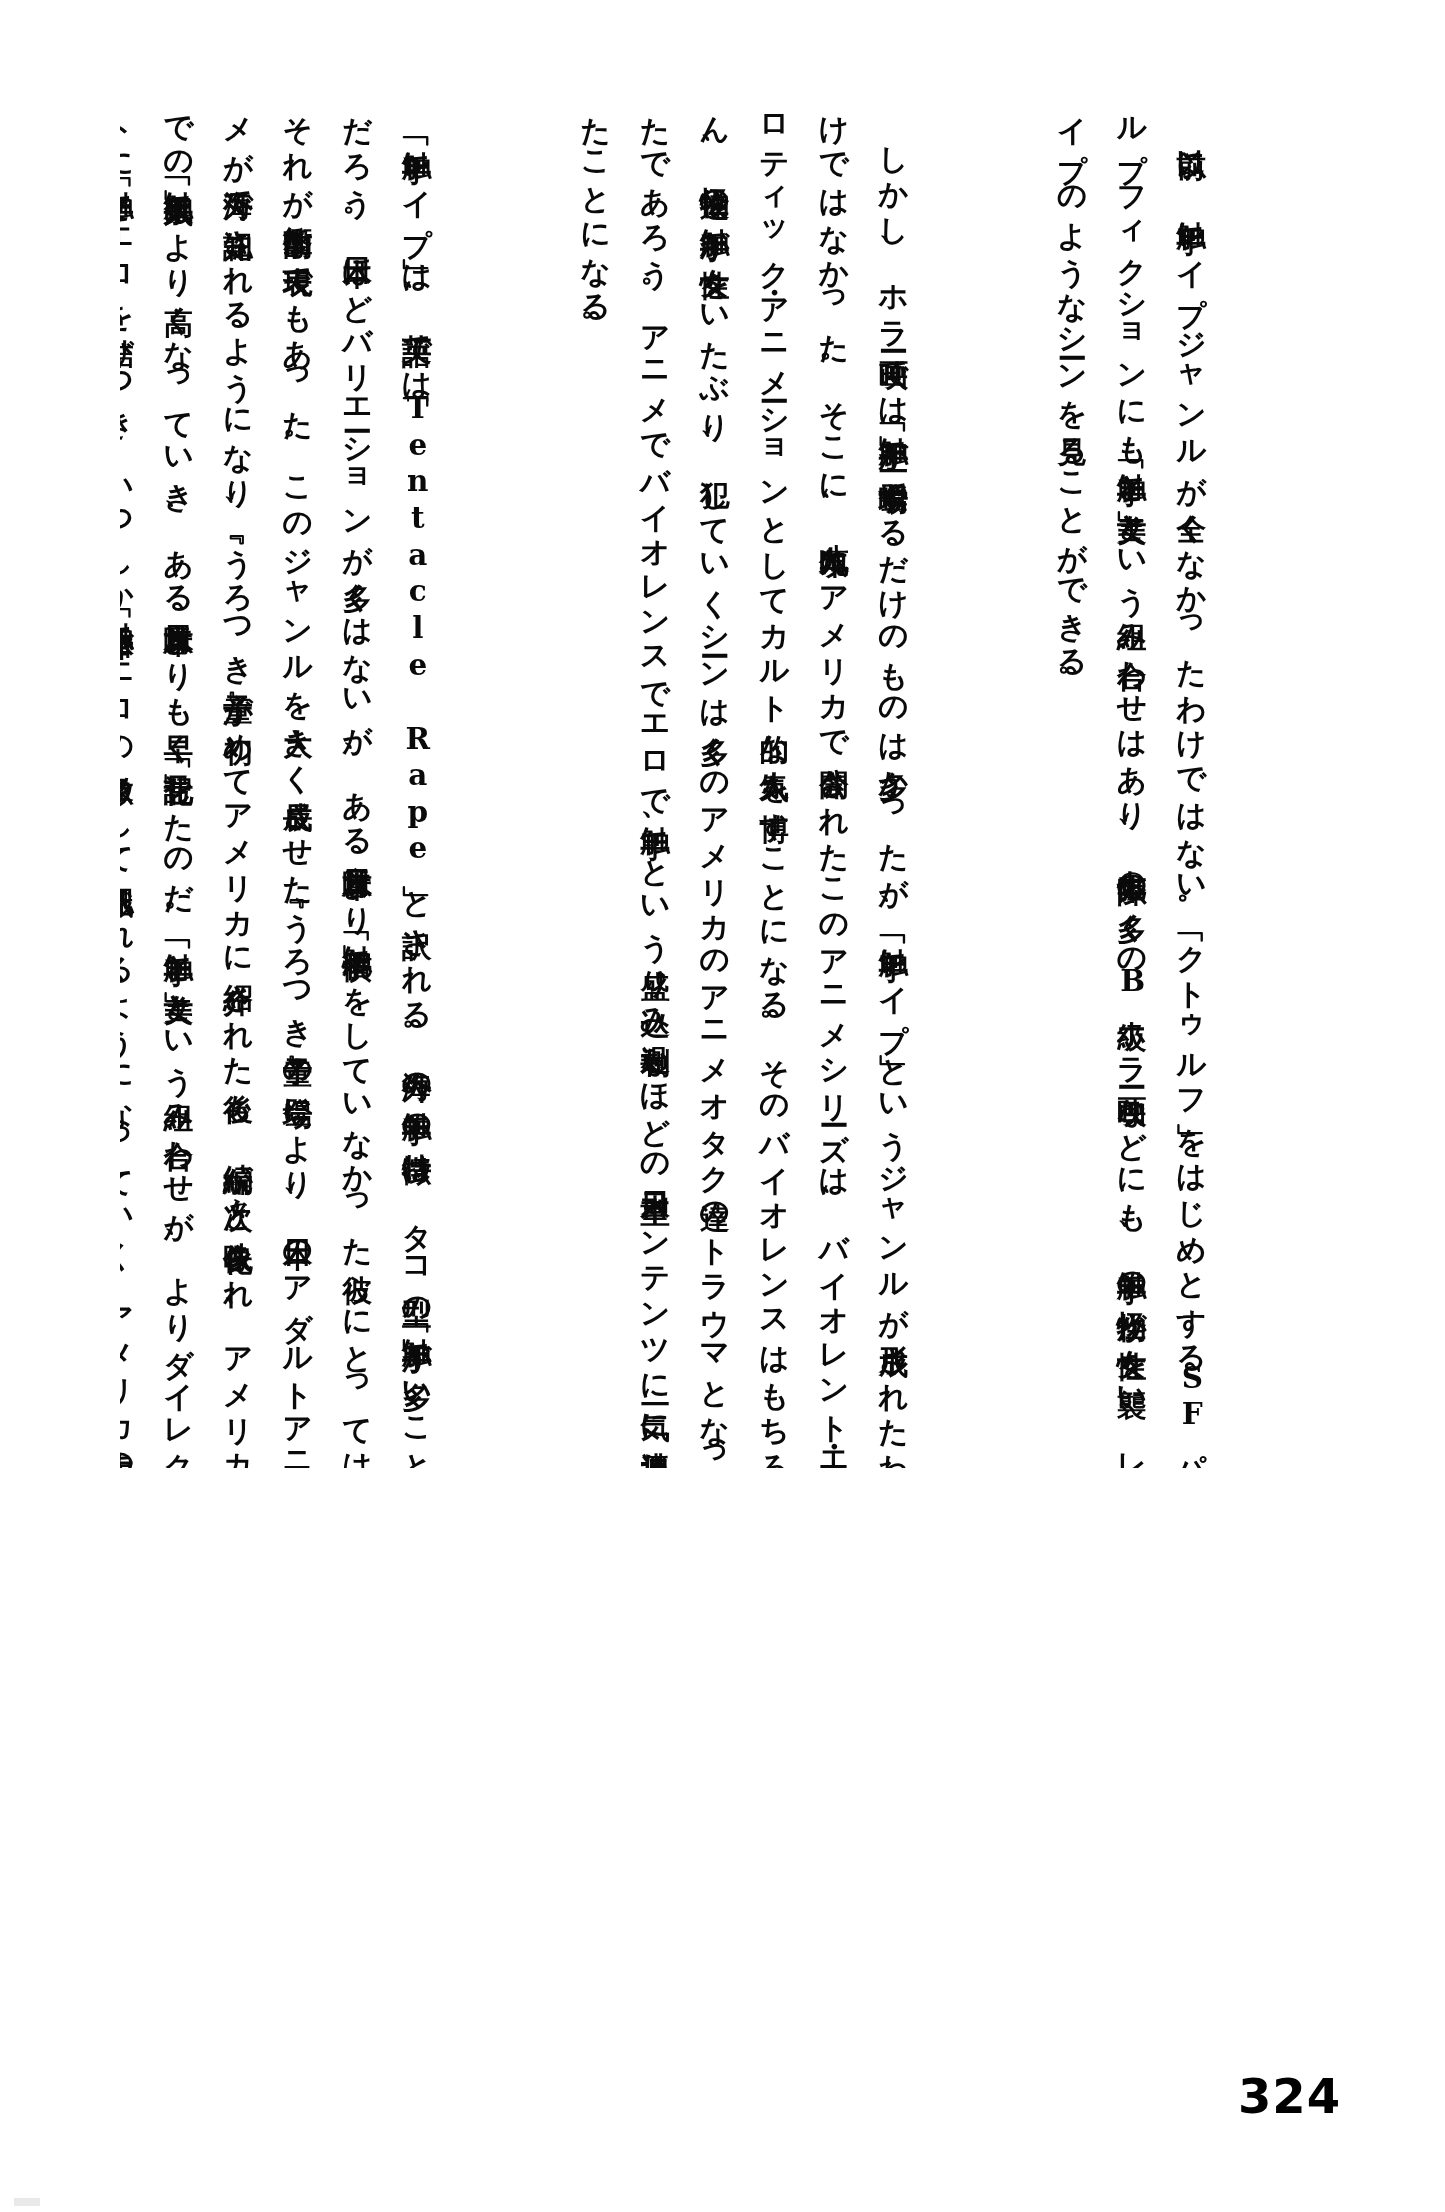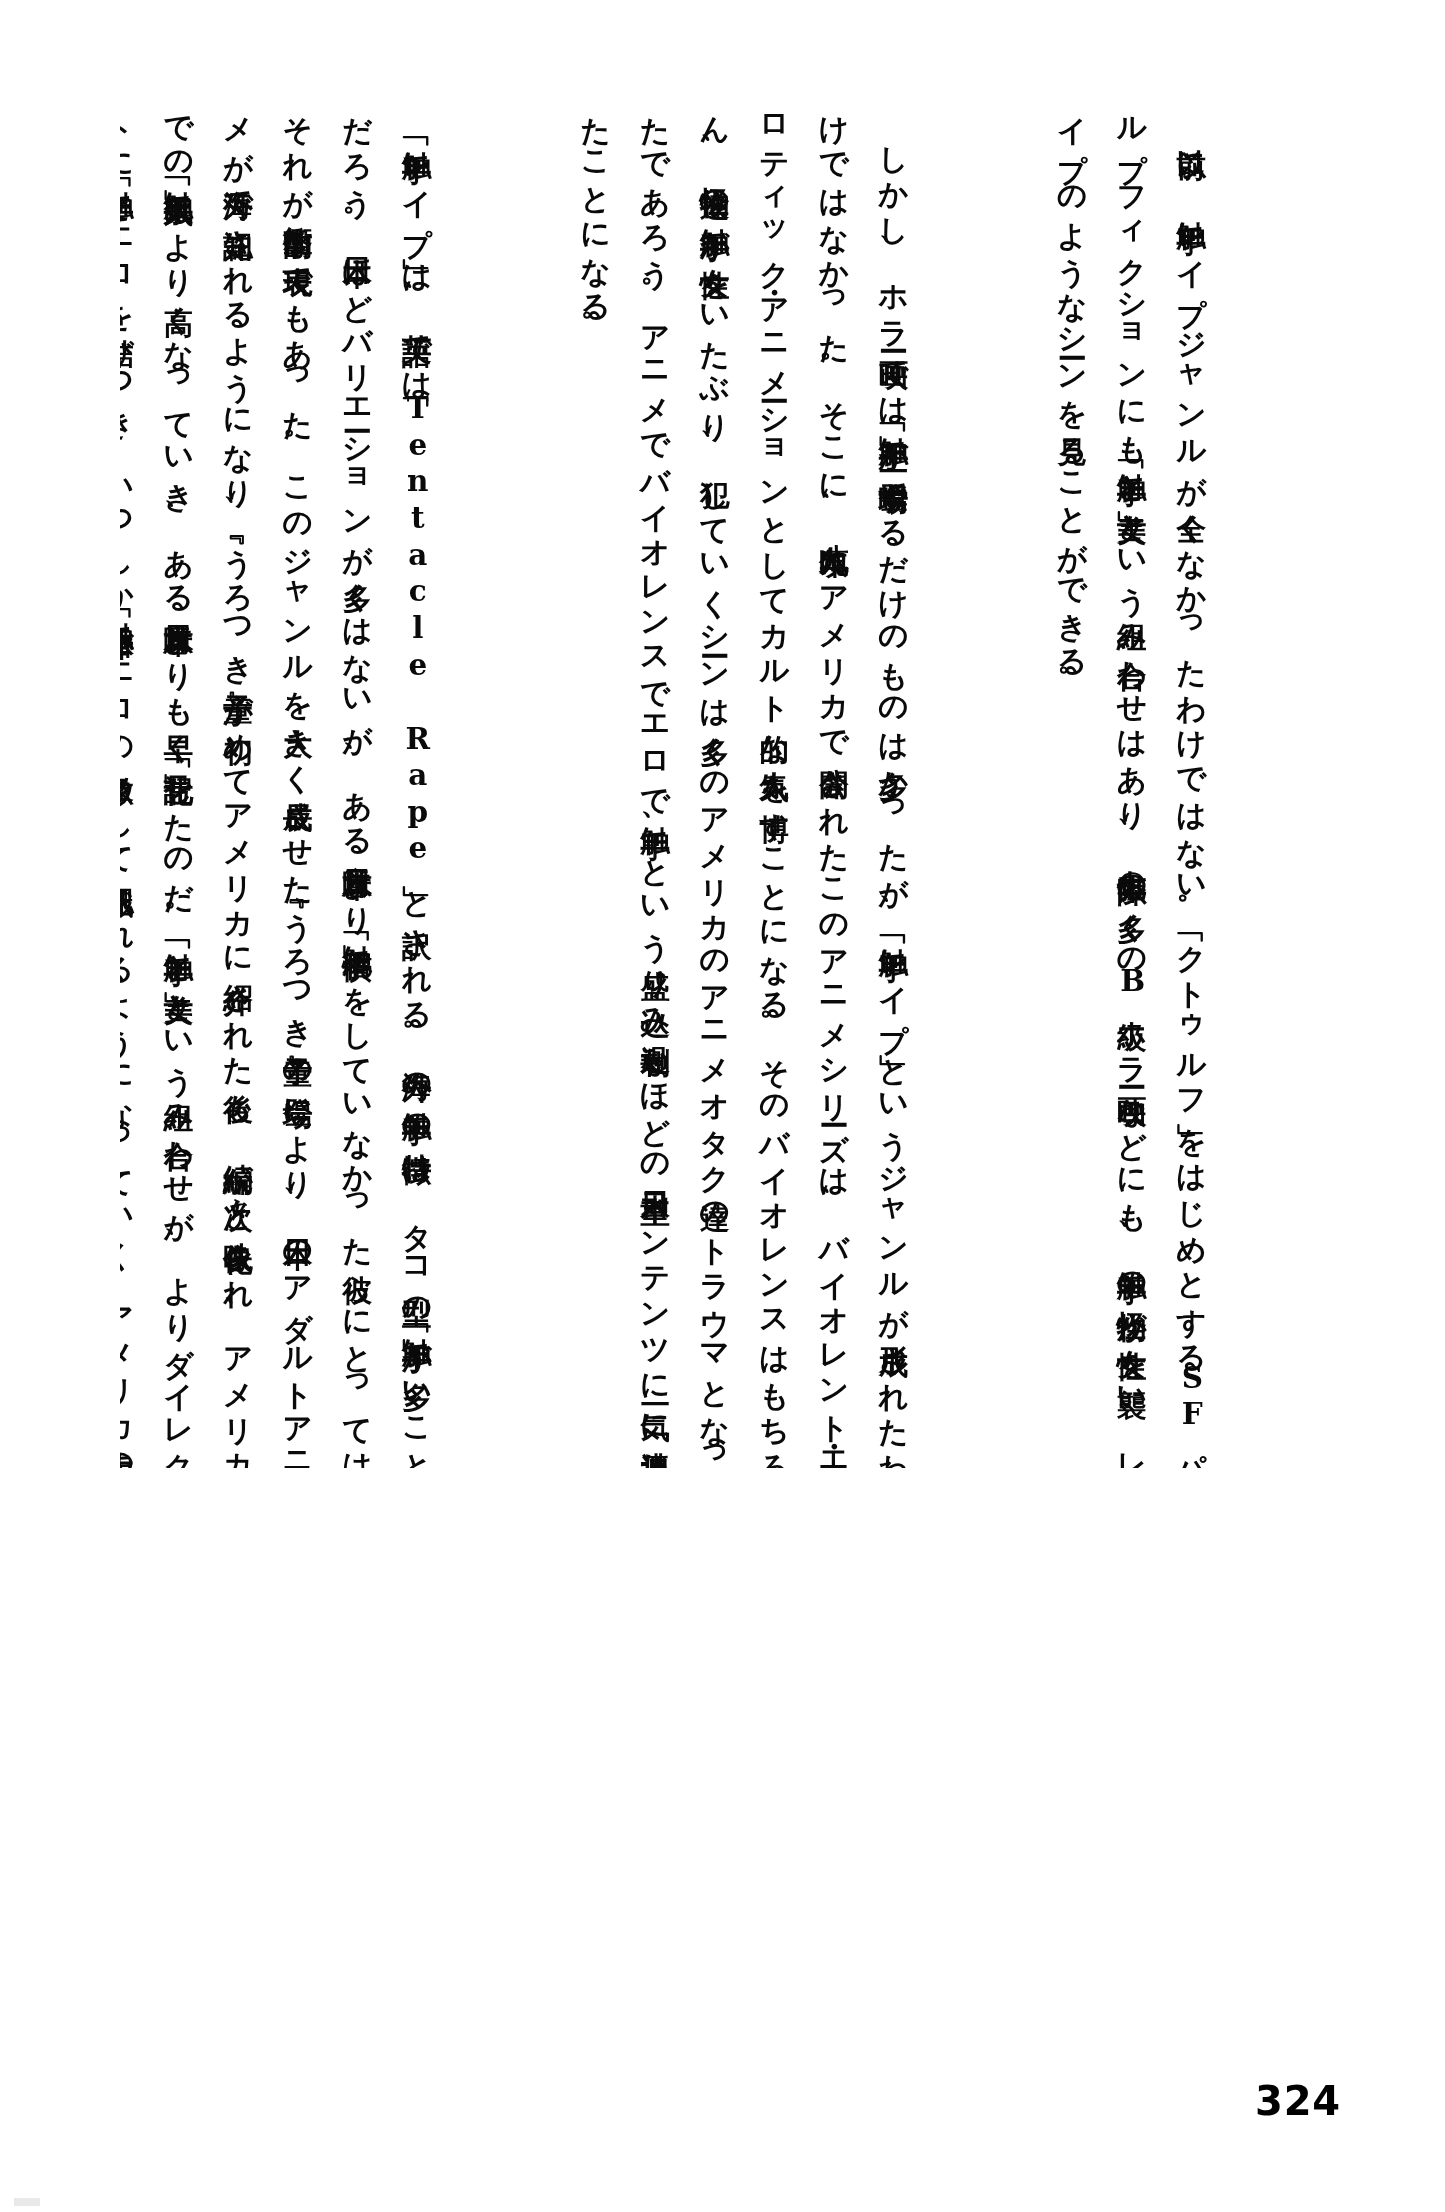--- a/index.html
+++ b/index.html
@@ -40,21 +40,21 @@
     overflow: hidden;
   }
   .text-block p {
     margin: 0;
     text-indent: 1em;
   }
   .page-number {
     position: absolute;
     right: 104px;
     bottom: 88px;
-    font-size: 40px;
+    font-size: 48px;
     font-weight: 700;
     font-family: "DejaVu Sans", "Liberation Sans", sans-serif;
     letter-spacing: 0.02em;
     color: #000000;
   }
   .edge-mark {
     position: absolute;
     left: 14px;
     bottom: 6px;
     width: 26px;

